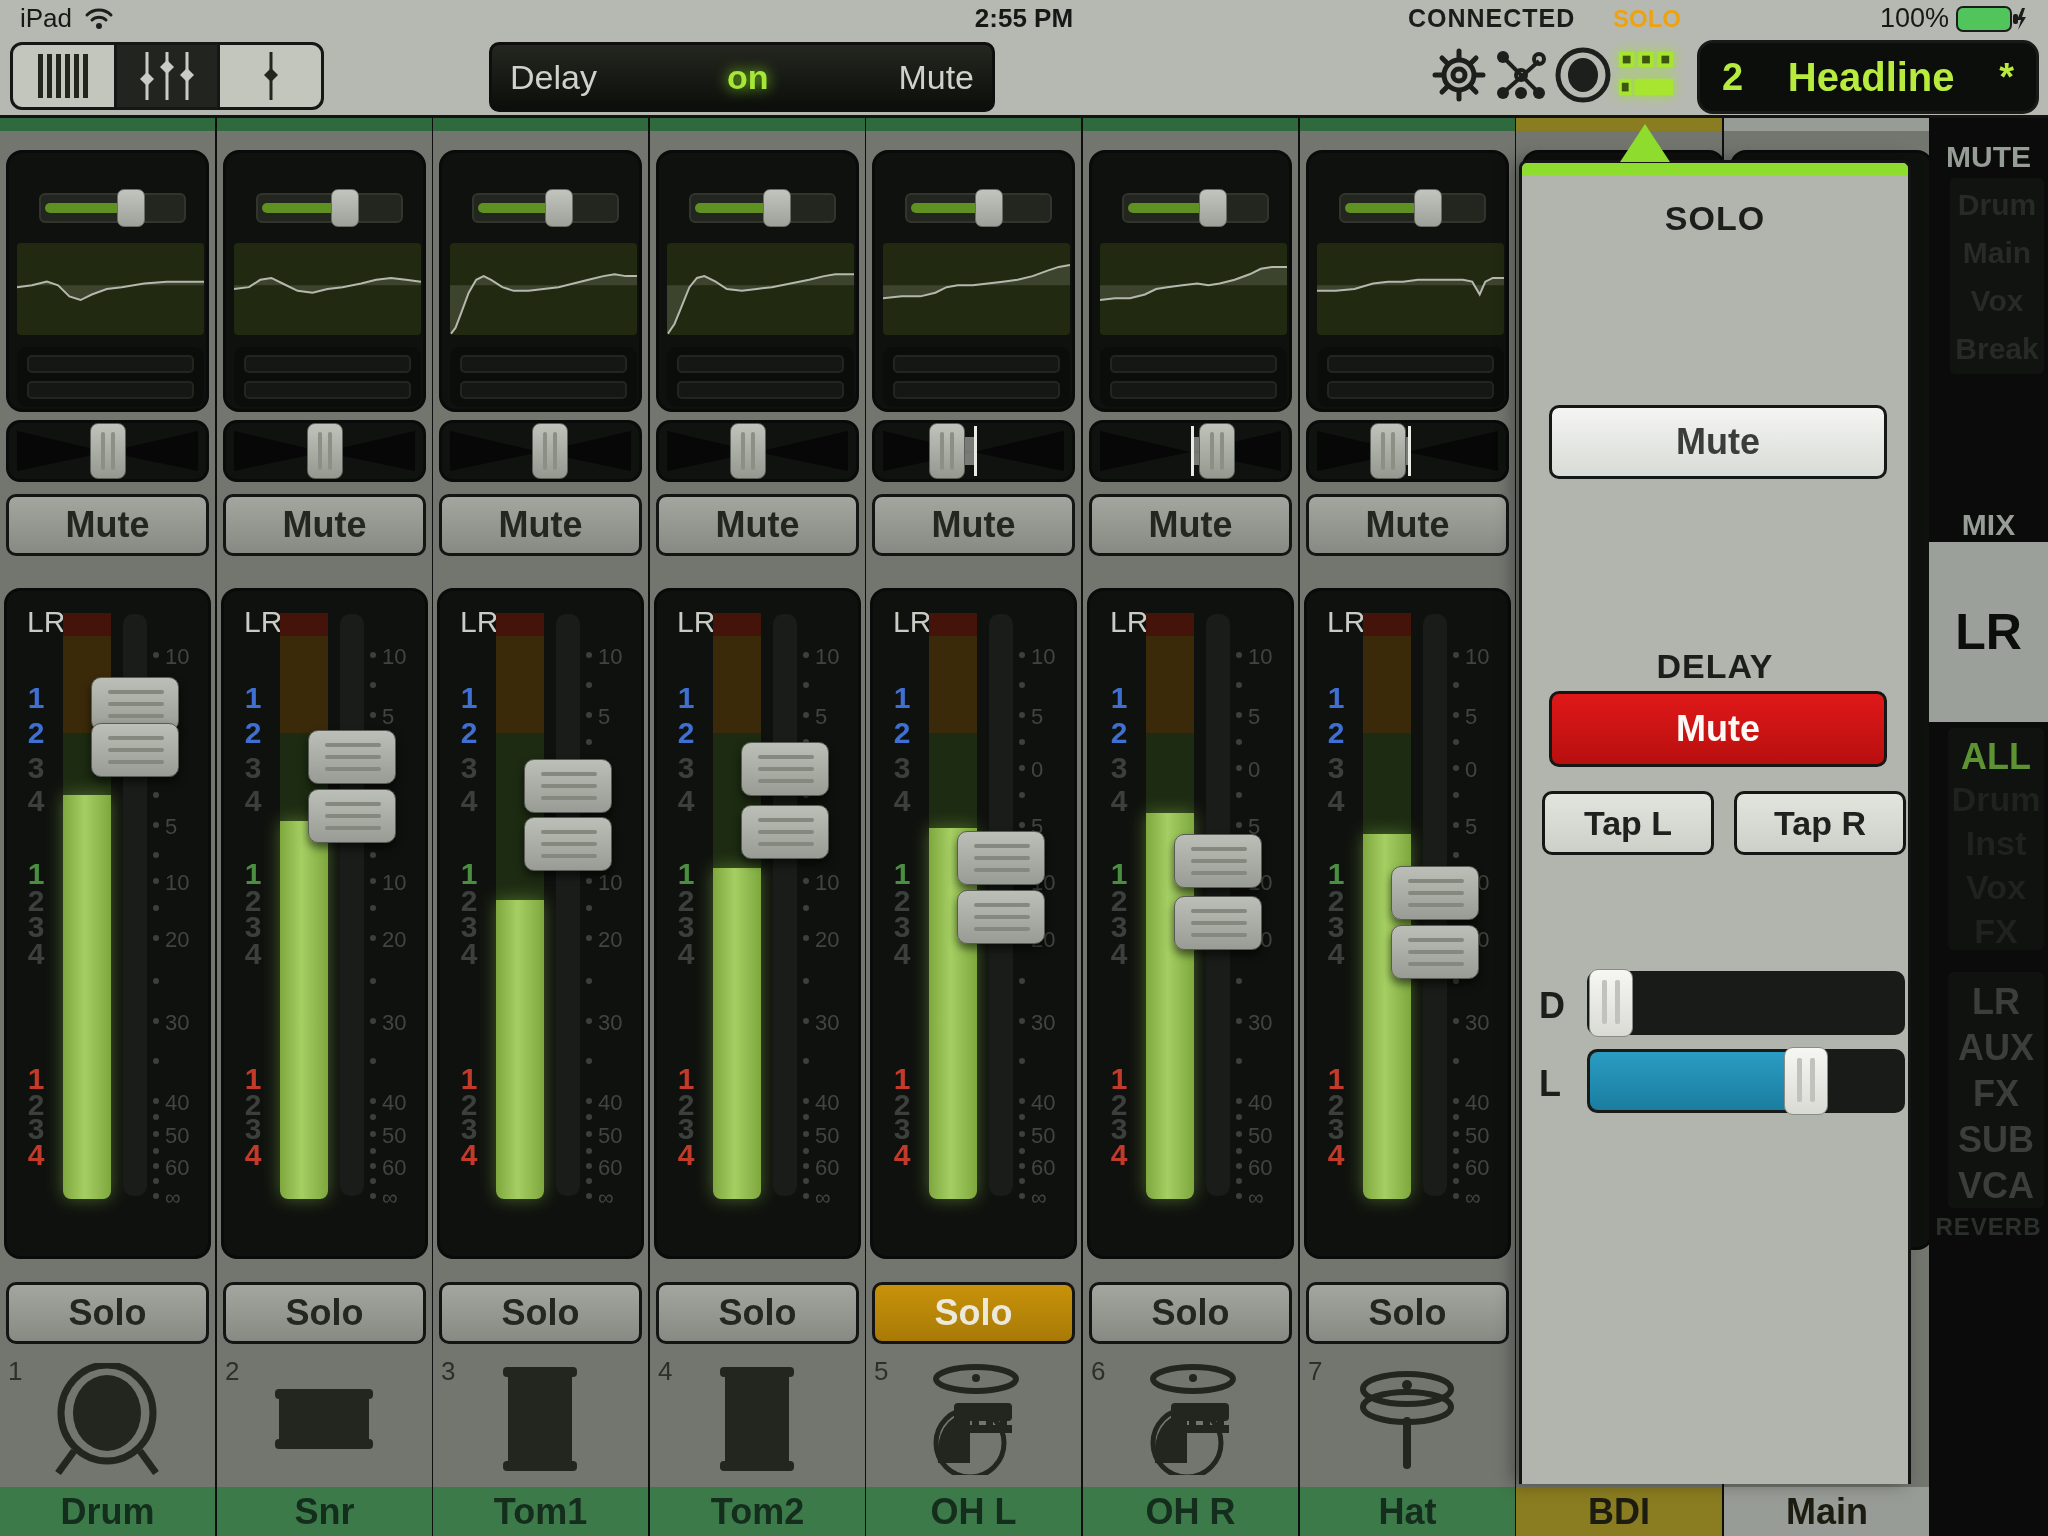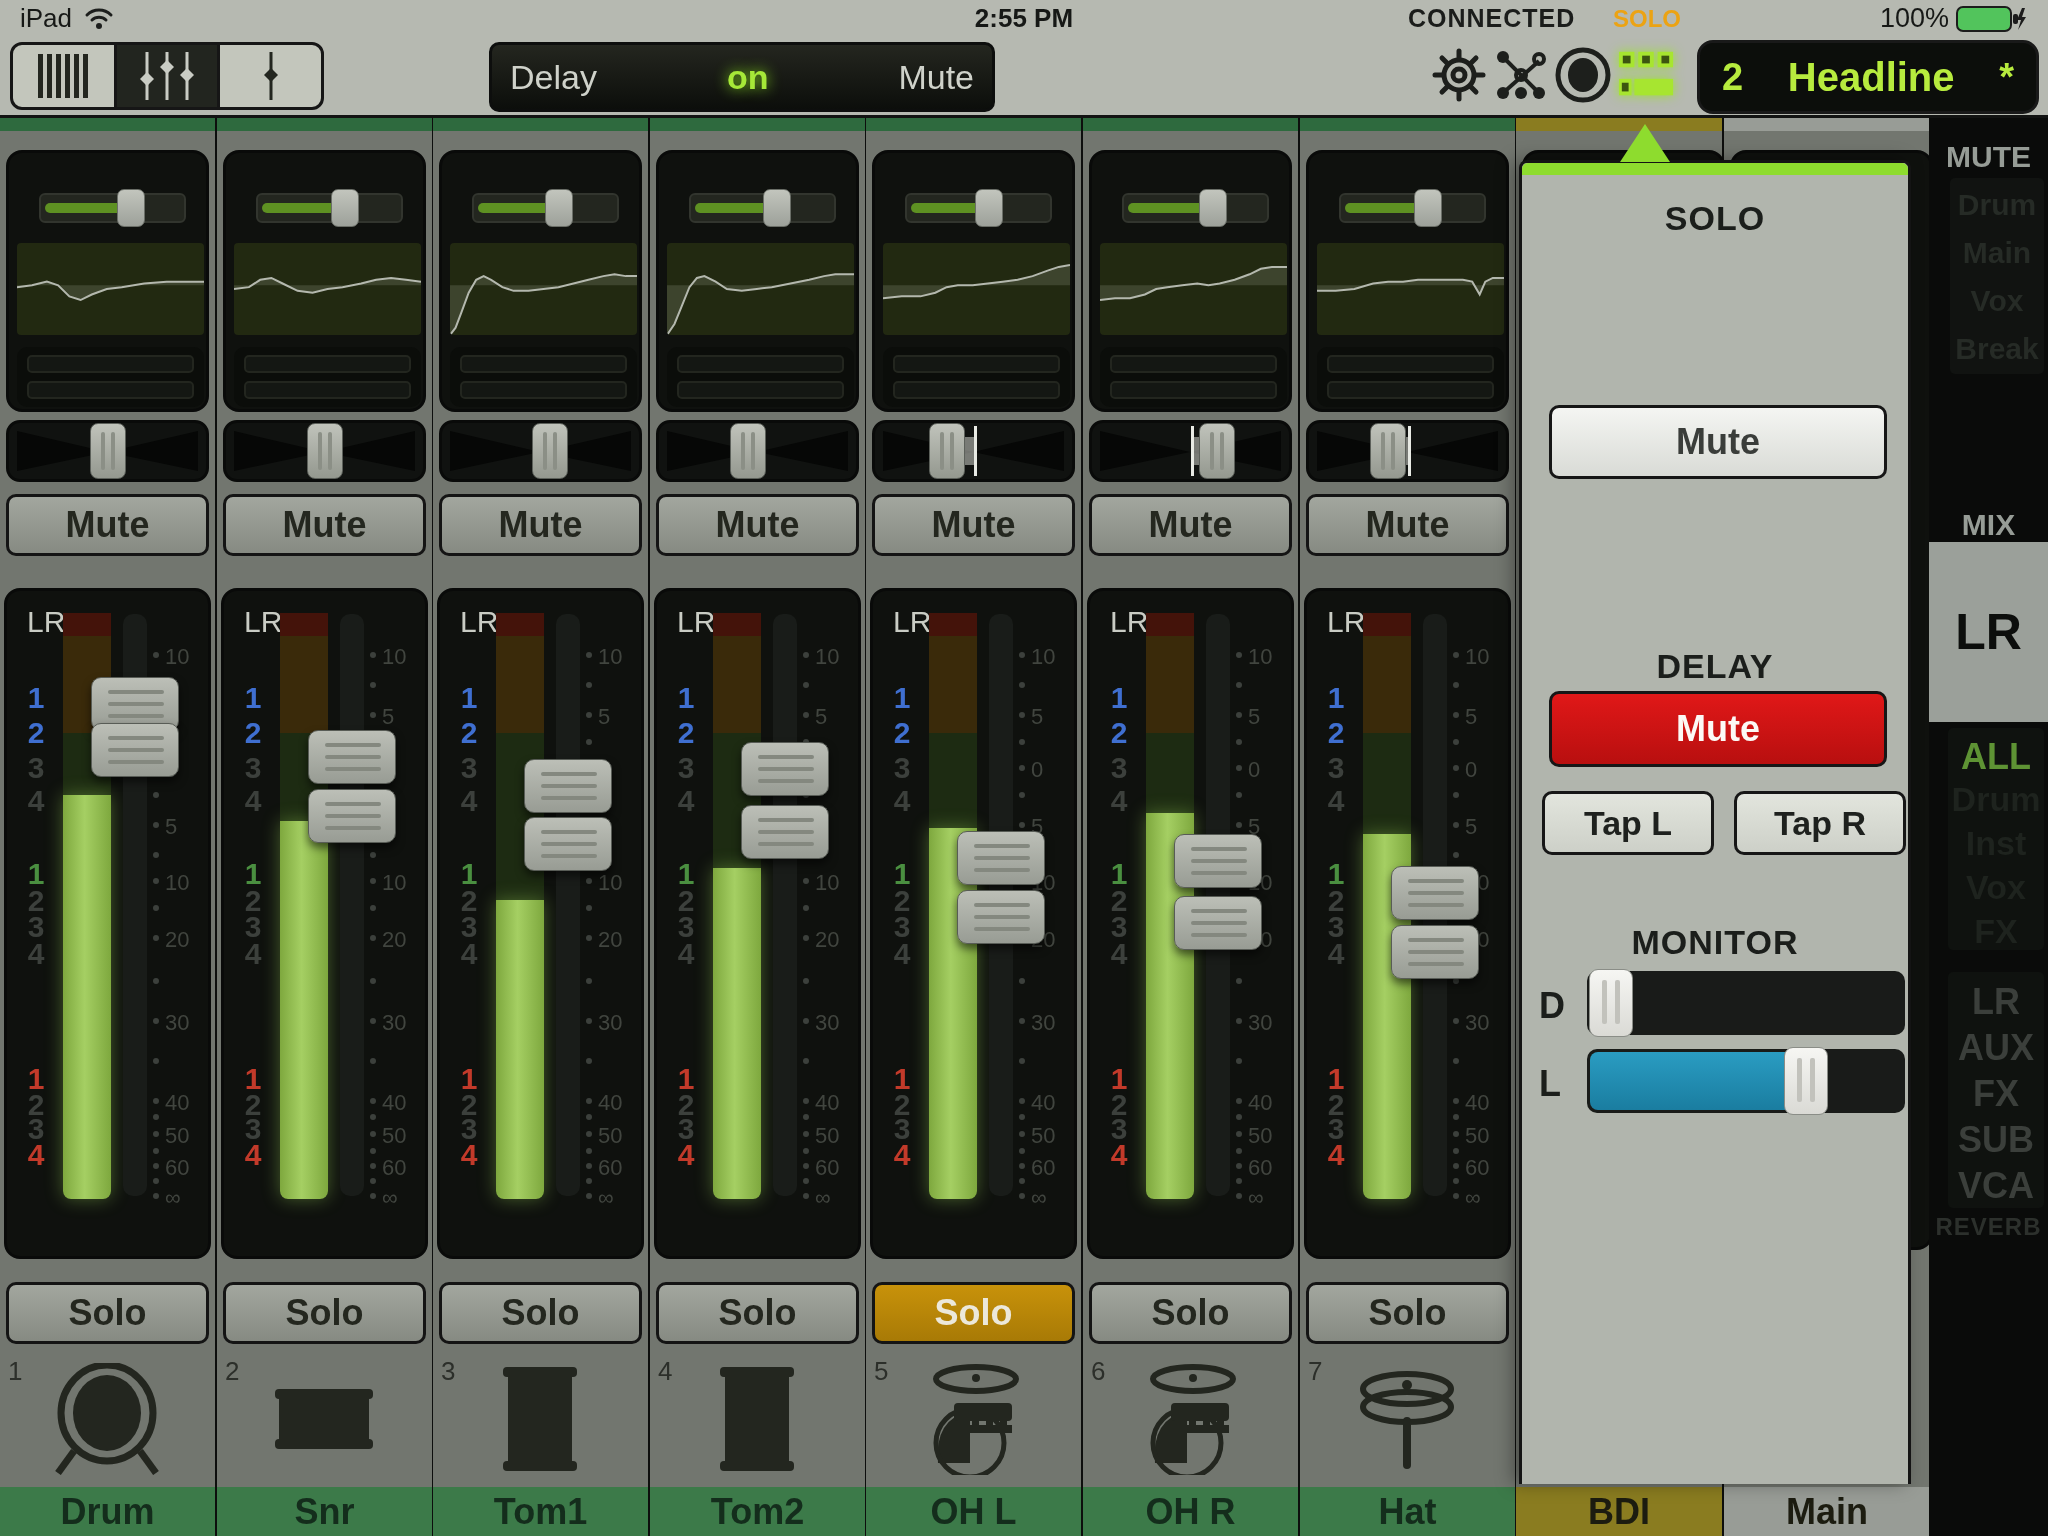--- a/index.html
+++ b/index.html
@@ -987,21 +987,20 @@
 
   <div class="abs" id="ov-triangle"></div>
   <div class="abs" id="overlay">
     <div class="greentop"></div>
     <div class="ov-title" style="top:36px;">SOLO</div>
     <div class="ov-btn" id="btn-reverb-mute">Mute</div>
     <div class="ov-title" style="top:484px;">DELAY</div>
     <div class="ov-btn" id="btn-delay-mute">Mute</div>
     <div class="ov-btn" id="btn-tap-l">Tap L</div>
     <div class="ov-btn" id="btn-tap-r">Tap R</div>
-    <div class="ov-title" style="top:760px;">MONITOR</div>
     <div class="mon-label" style="top:822px;">D</div>
     <div class="mon-track" style="top:808px;">
       <div class="mon-handle" id="mon-d-handle" style="left: 2px;"></div>
     </div>
     <div class="mon-label" style="top:900px;">L</div>
     <div class="mon-track" style="top:886px;">
       <div class="mon-fill" id="mon-l-fill" style="width: 223px;"></div>
       <div class="mon-handle" id="mon-l-handle" style="left: 197px;"></div>
     </div>
   </div>

